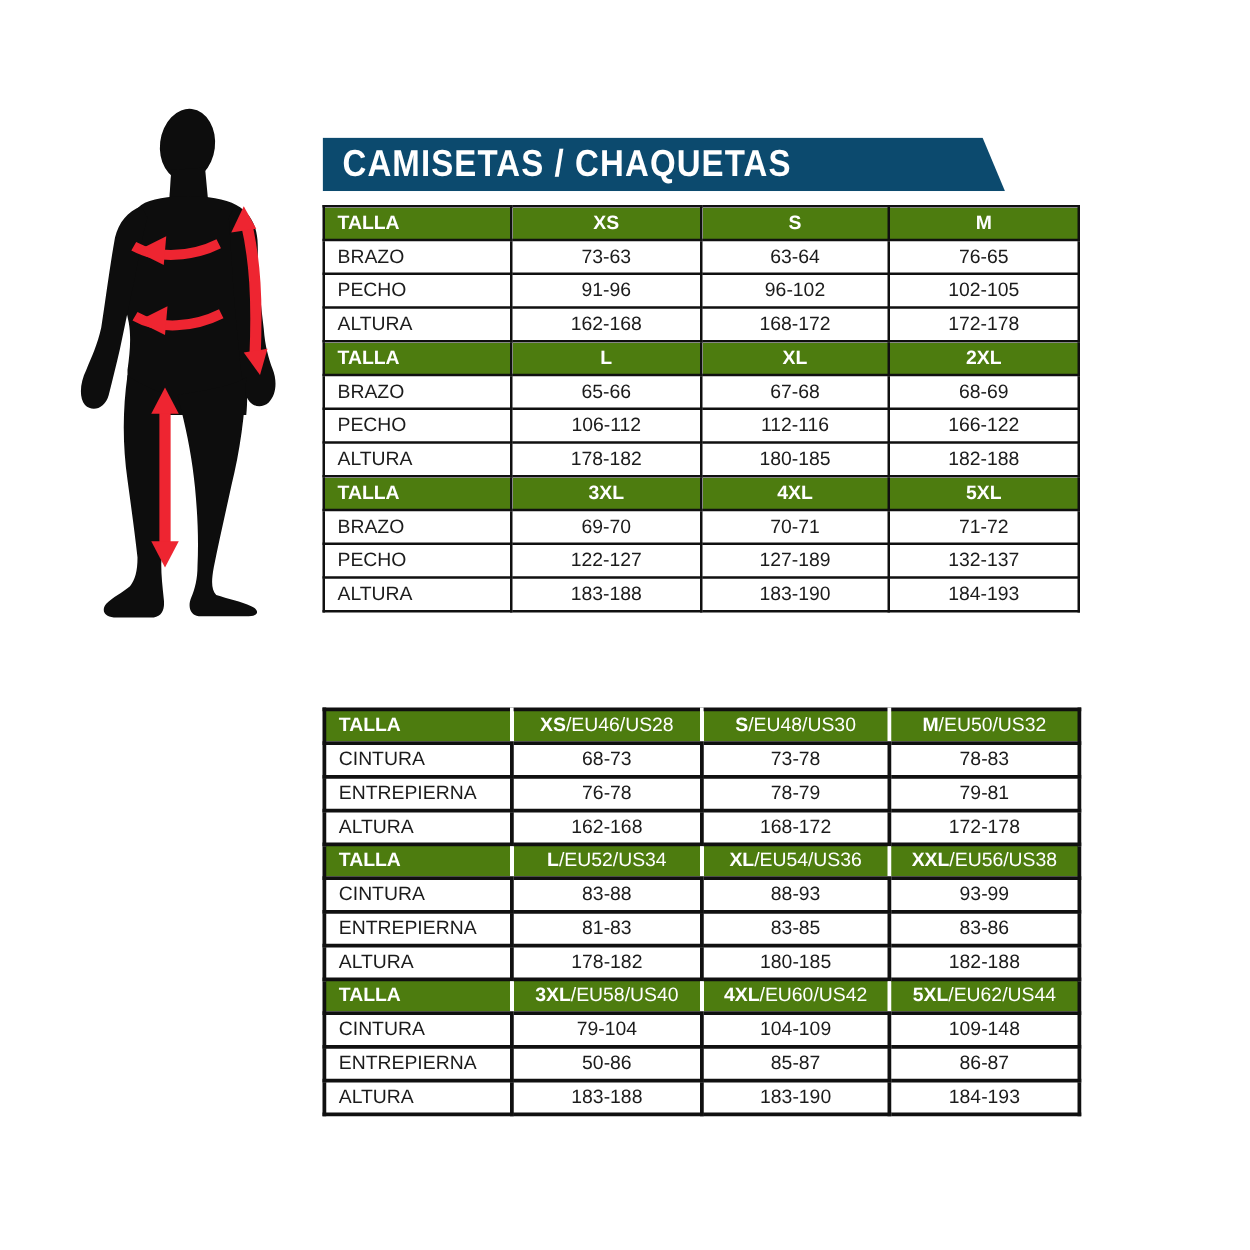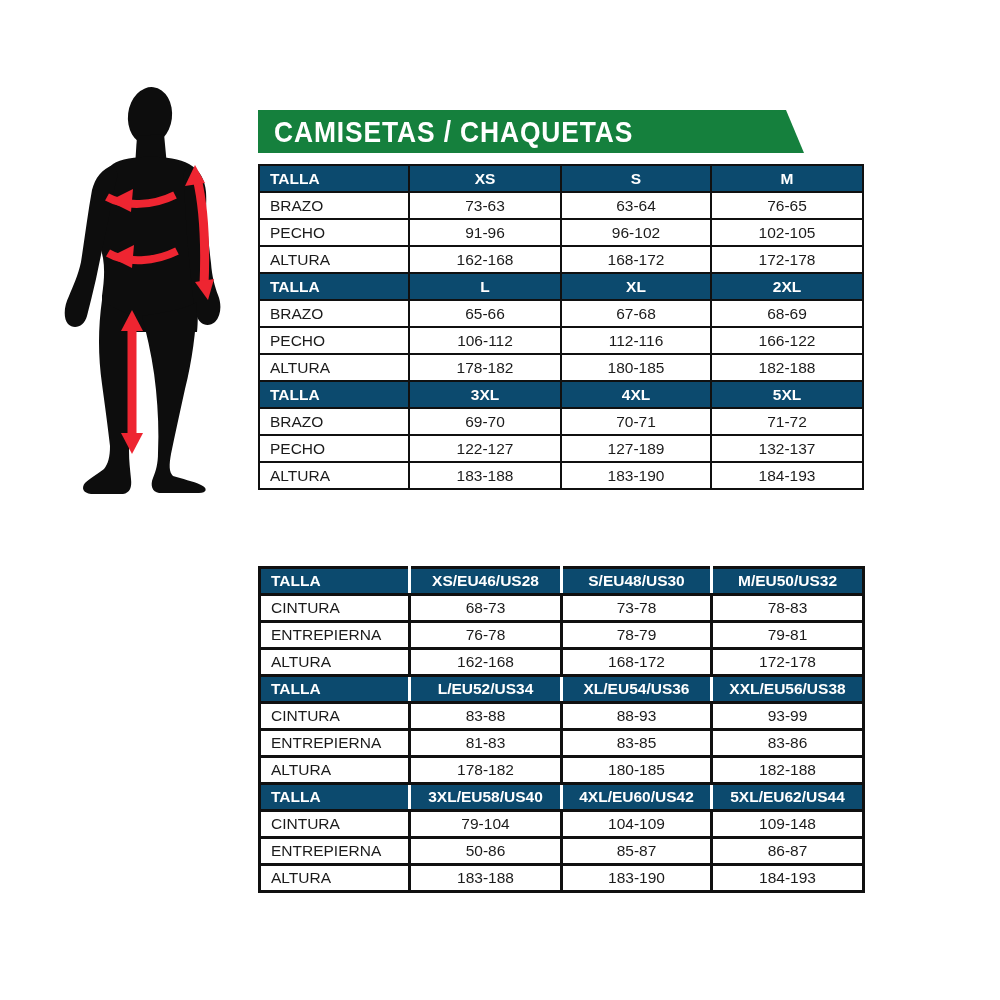--- a/index.html
+++ b/index.html
@@ -6,52 +6,52 @@
   body{
     width:1000px;height:1000px;background:#ffffff;position:relative;
     font-family:"Liberation Sans", sans-serif;
     -webkit-font-smoothing:antialiased;
   }
   .stage{position:absolute;inset:0;width:1000px;height:1000px;overflow:hidden;}
 
   
   .banner{
     position:absolute;left:258px;width:546px;height:43px;
-    background:#15803d;
+    background:#0c4a6e;
     clip-path:polygon(0 0, calc(100% - 18px) 0, 100% 100%, 0 100%);
     display:flex;align-items:center;color:#ffffff;
   }
   #banner-camisetas{top:110px;}
   #banner-pantalones{top:514px;}
   .banner span{
     margin-left:16px;font-size:30px;font-weight:700;letter-spacing:1px;
     transform:scaleX(0.88);transform-origin:0 50%;white-space:nowrap;
   }
 
   
   table{
     position:absolute;left:258px;width:604px;
     border-collapse:collapse;table-layout:fixed;
     font-size:15.5px;color:#1b1b1b;
   }
   #table-camisetas{top:164px;}
   #table-pantalones{top:566px;}
   td{padding:0;text-align:center;white-space:nowrap;overflow:hidden;}
   td.lbl{text-align:left;padding-left:10px;}
-  tr.hdr td{background:#0c4a6e;color:#ffffff;font-weight:700;}
+  tr.hdr td{background:#4d7c0f;color:#ffffff;font-weight:700;}
 
   #table-camisetas td{border:2px solid #101010;height:25px;line-height:25px;}
   #table-pantalones td{border:3px solid #101010;height:24px;line-height:24px;}
 
   
   #table-pantalones tr.hdr td{border-left-color:#ffffff;border-right-color:#ffffff;
                               border-top-color:#101010;border-bottom-color:#101010;}
   #table-pantalones tr.hdr td:first-child{border-left-color:#101010;}
   #table-pantalones tr.hdr td:last-child{border-right-color:#101010;}
-  #table-pantalones tr.hdr .r{font-weight:700;}
+  #table-pantalones tr.hdr .r{font-weight:400;}
 
   
   #figure-svg{position:absolute;left:55px;top:80px;width:190px;height:420px;}
 </style>
 </head>
 <body>
 
 <div class="stage">
 
   <svg id="figure-svg" viewBox="0 0 190 420" aria-hidden="true">

